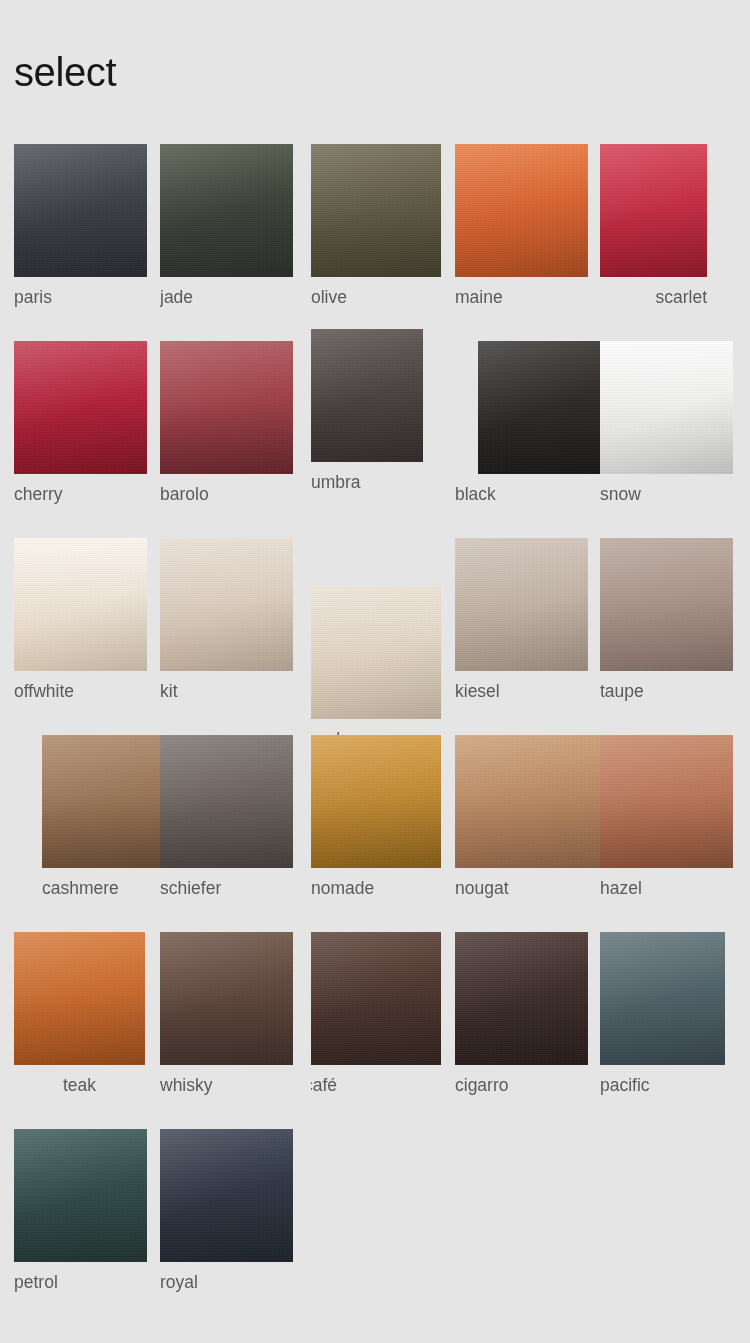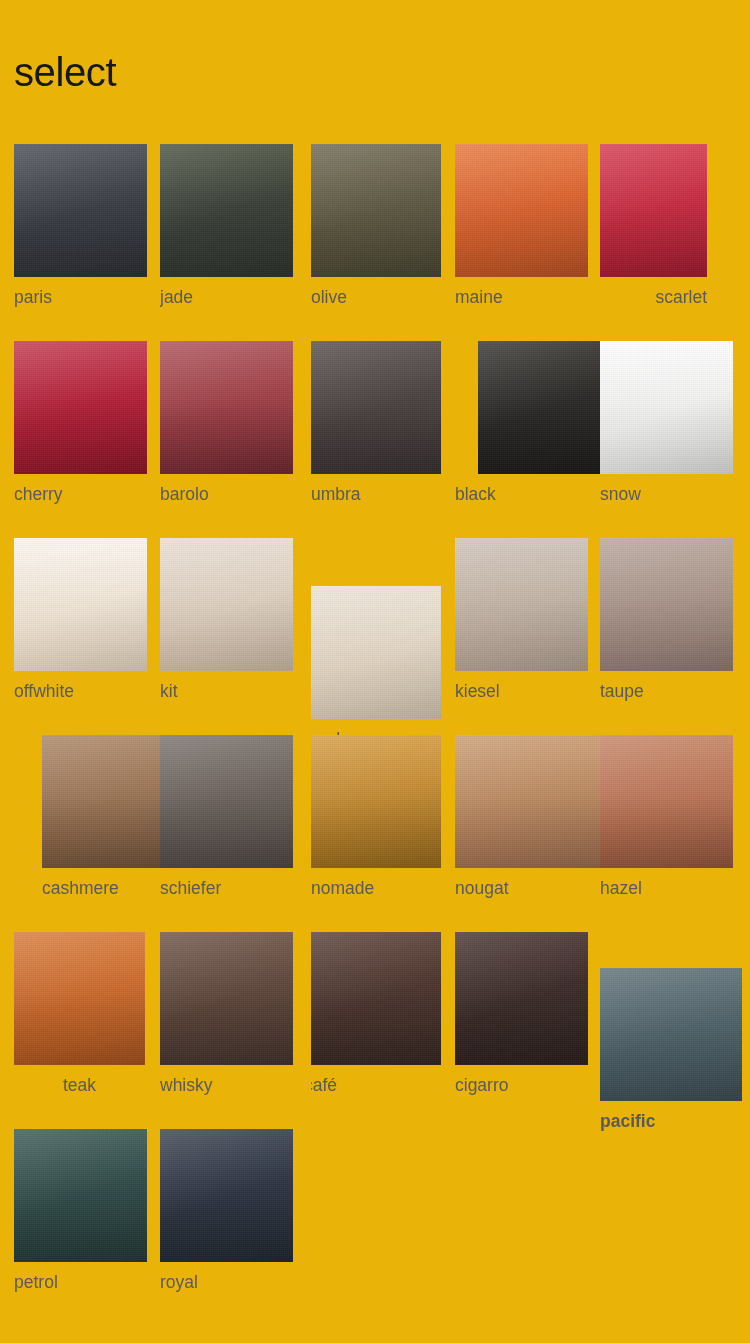--- a/index.html
+++ b/index.html
@@ -12,21 +12,21 @@
     height: 1343px;
     background: #faf7f3;
     font-family: "Liberation Sans", sans-serif;
     overflow: hidden;
   }
 
   #page {
     position: relative;
     width: 750px;
     height: 1343px;
-    background: #eab308;
+    background: #e5e5e5;
   }
 
   #page-title {
     position: absolute;
     left: 14px;
     top: 48px;
     font-size: 40px;
     line-height: 48px;
     font-weight: 400;
     color: #16181a;
@@ -153,21 +153,21 @@
         </div>
         <div class="swatch-label">cherry</div>
       </div>
       <div class="swatch-cell" style="left: 160px; top: 197px; width: 133px; height: 163px;">
         <div class="swatch-chip" style="height: 133px; background: linear-gradient(rgb(173, 80, 87) 0%, rgb(158, 63, 70) 46%, rgb(111, 38, 47) 100%);">
           <div class="grain"></div>
           <div class="sheen"></div>
         </div>
         <div class="swatch-label">barolo</div>
       </div>
-      <div class="swatch-cell" style="left: 311px; top: 197px; width: 130px; height: 163px;">
+      <div class="swatch-cell" style="left: 311px; top: 185px; width: 112px; height: 163px;">
         <div class="swatch-chip" style="height: 133px; background: linear-gradient(rgb(85, 76, 74) 0%, rgb(74, 66, 65) 46%, rgb(55, 47, 47) 100%);">
           <div class="grain"></div>
           <div class="sheen"></div>
         </div>
         <div class="swatch-label">umbra</div>
       </div>
       <div class="swatch-cell" style="left: 455px; top: 197px; width: 133px; height: 163px; padding-left: 23px;">
         <div class="swatch-chip" style="height: 133px; background: linear-gradient(rgb(53, 50, 47) 0%, rgb(43, 41, 39) 46%, rgb(28, 26, 25) 100%);">
           <div class="grain"></div>
           <div class="sheen"></div>
@@ -272,21 +272,21 @@
         </div>
         <div class="swatch-label clipped">café</div>
       </div>
       <div class="swatch-cell" style="left: 455px; top: 788px; width: 133px; height: 163px;">
         <div class="swatch-chip" style="height: 133px; background: linear-gradient(rgb(71, 51, 47) 0%, rgb(59, 43, 40) 46%, rgb(42, 30, 28) 100%);">
           <div class="grain"></div>
           <div class="sheen"></div>
         </div>
         <div class="swatch-label">cigarro</div>
       </div>
-      <div class="swatch-cell" style="left: 600px; top: 824px; width: 142px; height: 163px; font-weight: bold;">
+      <div class="swatch-cell" style="left: 600px; top: 788px; width: 125px; height: 163px;">
         <div class="swatch-chip" style="height: 133px; background: linear-gradient(rgb(93, 112, 118) 0%, rgb(78, 97, 104) 46%, rgb(58, 74, 81) 100%);">
           <div class="grain"></div>
           <div class="sheen"></div>
         </div>
         <div class="swatch-label">pacific</div>
       </div>
       <div class="swatch-cell" style="left: 14px; top: 985px; width: 133px; height: 163px;">
         <div class="swatch-chip" style="height: 133px; background: linear-gradient(rgb(58, 87, 84) 0%, rgb(47, 74, 72) 46%, rgb(34, 55, 53) 100%);">
           <div class="grain"></div>
           <div class="sheen"></div>

